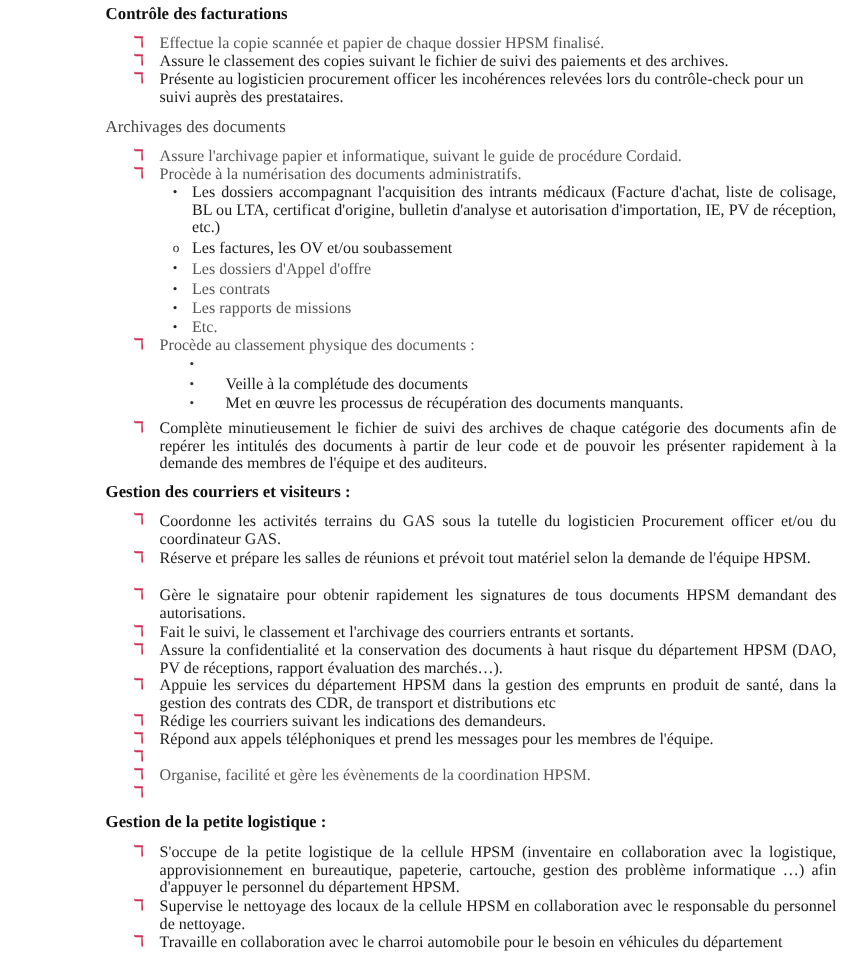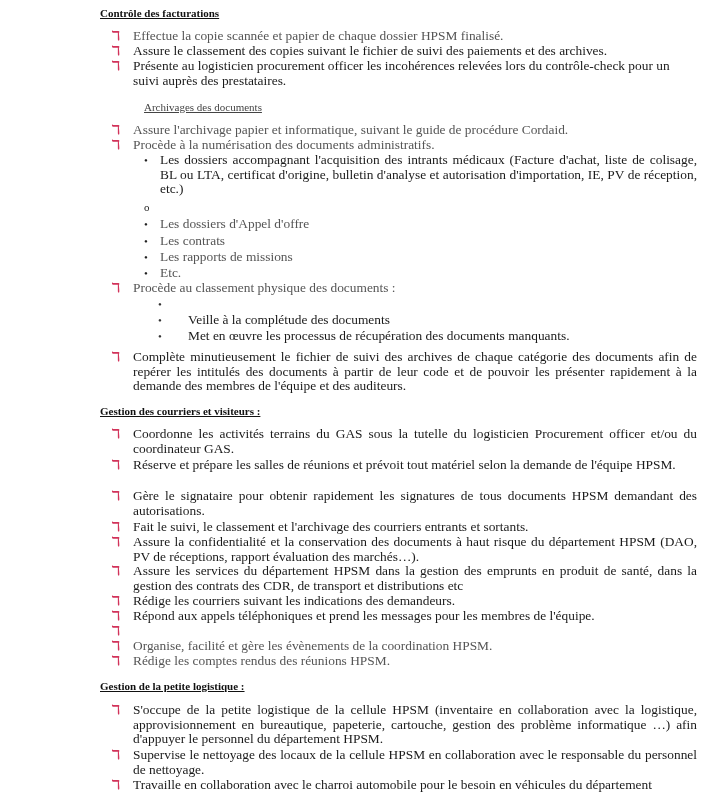--- a/index.html
+++ b/index.html
@@ -1,21 +1,21 @@
 <!DOCTYPE html>
 <html><head>
 <meta charset="utf-8">
 <style>
   html, body { margin: 0; padding: 0; background: #ffffff; }
   body { width: 711px; height: 795px; overflow: hidden; position: relative;
          font-family: "Liberation Serif", "DejaVu Serif", serif; color: #1a1a1a;
          font-size: 13.4px; line-height: 14.6px; }
   .page { position: absolute; left: 0; top: 0; width: 711px; }
-  .heading { position: absolute; left: 100px; font-weight: bold; text-decoration: underline;
-             font-size: 11px; color: #111; }
+  .heading { position: absolute; left: 88px; font-weight: bold; 
+             font-size: 14px; color: #111; }
   .heading.faded { color: #444; }
   .item { position: absolute; left: 133px; width: 564px; text-align: justify; }
   .item.nojust { text-align: left; }
   .bullet { position: absolute; left: -22px; top: 0; color: #d2335a; font-size: 13px;
             font-family: "DejaVu Sans", sans-serif; font-weight: bold; }
   .sub { position: absolute; left: 160px; width: 537px; text-align: justify; }
   .sub.nojust { text-align: left; }
   .sub2 { position: absolute; left: 188px; width: 509px; }
   .dot { position: absolute; left: -16px; top: 0; font-size: 11px; color: #222; }
   .dot2 { position: absolute; left: -30px; top: 0; font-size: 11px; color: #333; }
@@ -34,37 +34,38 @@
   </div>
   <div class="item nojust" style="top:44px;">
     <span class="bullet">ℸ</span>
     <span>Assure le classement des copies suivant le fichier de suivi des paiements et des archives.</span>
   </div>
   <div class="item nojust" style="top:59px; width:540px;">
     <span class="bullet">ℸ</span>
     <span>Présente au logisticien procurement officer les incohérences relevées lors du contrôle-check pour un suivi auprès des prestataires.</span>
   </div>
 
-  <div class="heading faded" style="top:100px; font-weight:normal;margin-left:44px;">Archivages des documents</div>
+  <div class="heading faded" style="top:100px; font-weight:normal;">Archivages des documents</div>
 
   <div class="item nojust light" style="top:123px;">
     <span class="bullet">ℸ</span>
     <span>Assure l'archivage papier et informatique, suivant le guide de procédure Cordaid.</span>
   </div>
   <div class="item nojust light" style="top:138px;">
     <span class="bullet">ℸ</span>
     <span>Procède à la numérisation des documents administratifs.</span>
   </div>
 
   <div class="sub" style="top:153px;">
     <span class="dot">•</span>
     <span>Les dossiers accompagnant l'acquisition des intrants médicaux (Facture d'achat, liste de colisage, BL ou LTA, certificat d'origine, bulletin d'analyse et autorisation d'importation, IE, PV de réception, etc.)</span>
   </div>
   <div class="sub nojust" style="top:200px;">
     <span class="dot">o</span>
+    <span>Les factures, les OV et/ou soubassement</span>
   </div>
   <div class="sub nojust light" style="top:217px;">
     <span class="dot">•</span>
     <span>Les dossiers d'Appel d'offre</span>
   </div>
   <div class="sub nojust light" style="top:234px;">
     <span class="dot">•</span>
     <span>Les contrats</span>
   </div>
   <div class="sub nojust light" style="top:250px;">
@@ -115,40 +116,39 @@
   <div class="item nojust" style="top:520px;">
     <span class="bullet">ℸ</span>
     <span>Fait le suivi, le classement et l'archivage des courriers entrants et sortants.</span>
   </div>
   <div class="item" style="top:535px;">
     <span class="bullet">ℸ</span>
     <span>Assure la confidentialité et la conservation des documents à haut risque du département HPSM (DAO, PV de réceptions, rapport évaluation des marchés…).</span>
   </div>
   <div class="item" style="top:564px;">
     <span class="bullet">ℸ</span>
-    <span>Assure les services du département HPSM dans la gestion des emprunts en produit de santé, dans la gestion des contrats des CDR, de transport et distributions etc</span>
+    <span>Appuie les services du département HPSM dans la gestion des emprunts en produit de santé, dans la gestion des contrats des CDR, de transport et distributions etc</span>
   </div>
   <div class="item nojust" style="top:594px;">
     <span class="bullet">ℸ</span>
     <span>Rédige les courriers suivant les indications des demandeurs.</span>
   </div>
   <div class="item nojust" style="top:609px;">
     <span class="bullet">ℸ</span>
     <span>Répond aux appels téléphoniques et prend les messages pour les membres de l'équipe.</span>
   </div>
   <div class="item nojust" style="top:624px;">
     <span class="bullet">ℸ</span>
   </div>
   <div class="item nojust light" style="top:639px;">
     <span class="bullet">ℸ</span>
     <span>Organise, facilité et gère les évènements de la coordination HPSM.</span>
   </div>
   <div class="item nojust light" style="top:654px;">
     <span class="bullet">ℸ</span>
-    <span>Rédige les comptes rendus des réunions HPSM.</span>
   </div>
 
   <div class="heading" style="top:679px;">Gestion de la petite logistique :</div>
 
   <div class="item" style="top:703px;">
     <span class="bullet">ℸ</span>
     <span>S'occupe de la petite logistique de la cellule HPSM (inventaire en collaboration avec la logistique, approvisionnement en bureautique, papeterie, cartouche, gestion des problème informatique …) afin d'appuyer le personnel du département HPSM.</span>
   </div>
   <div class="item" style="top:748px;">
     <span class="bullet">ℸ</span>

